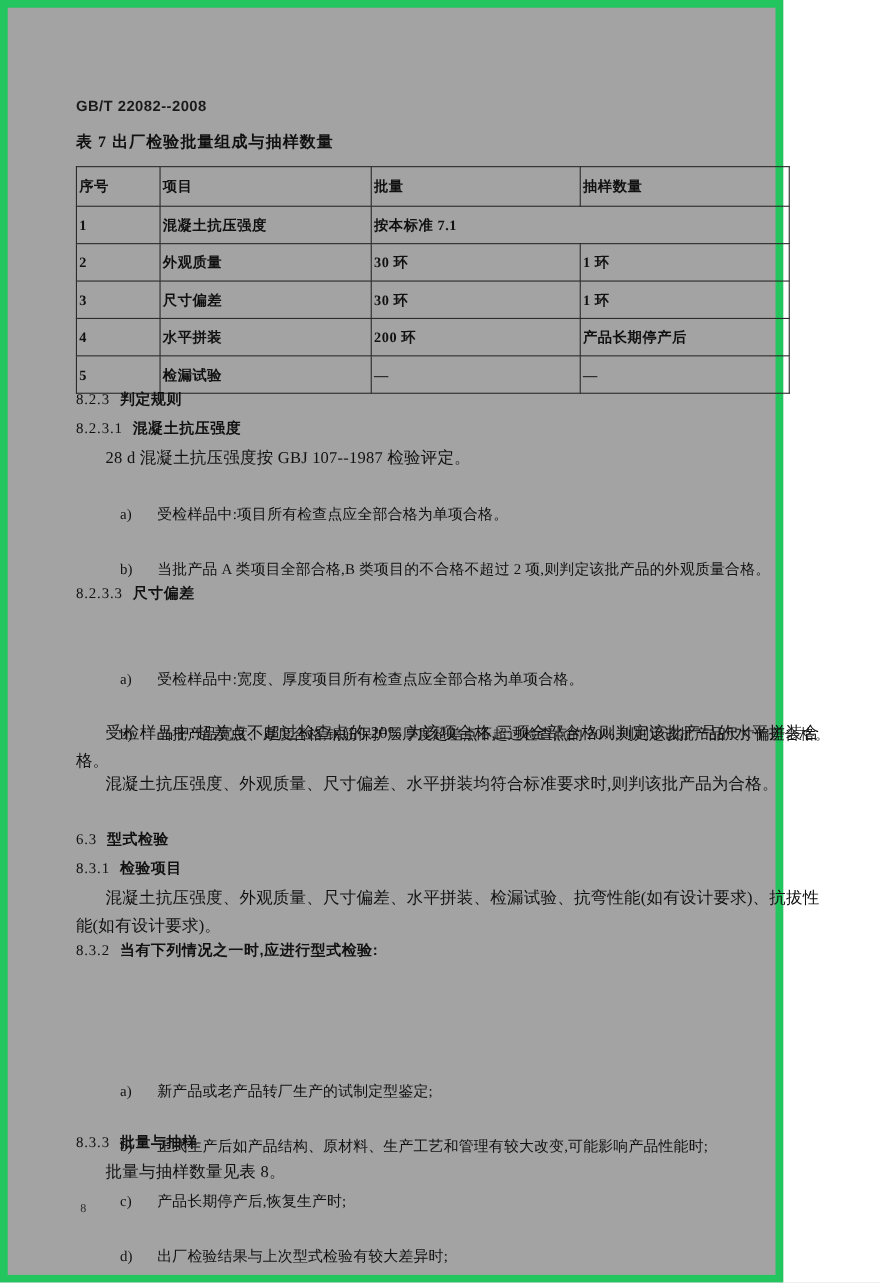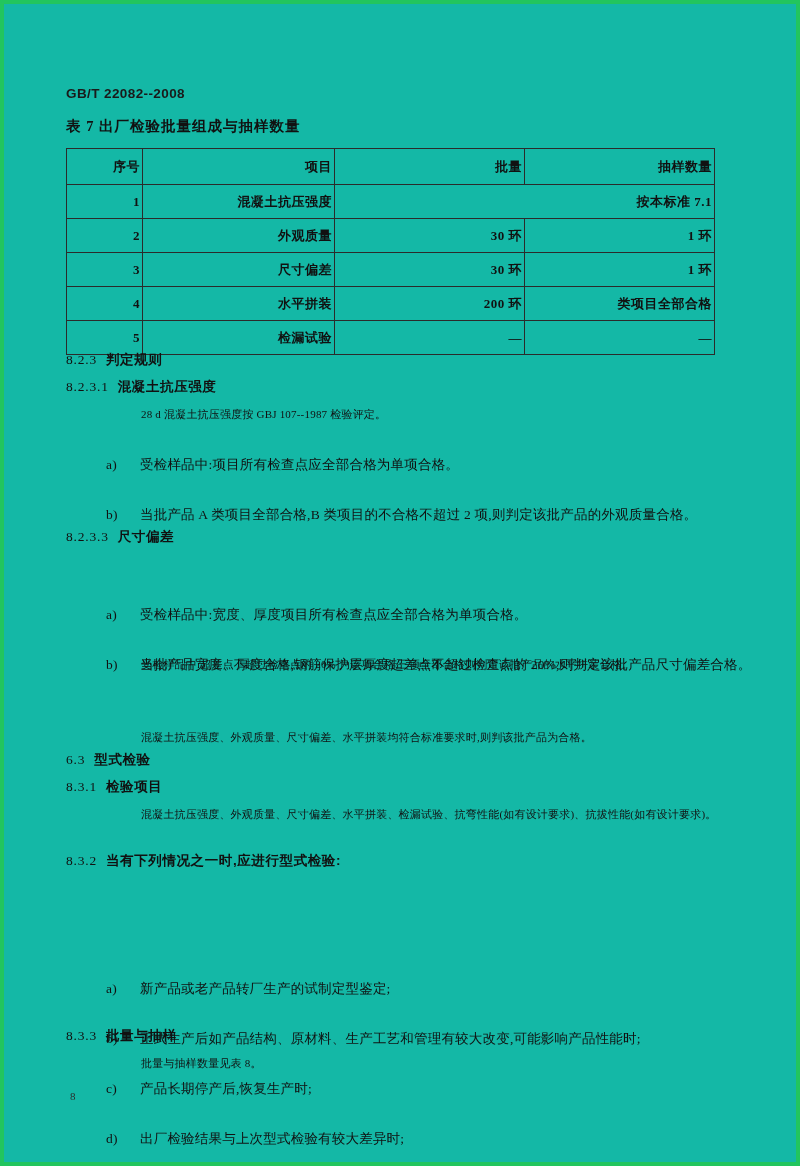--- a/index.html
+++ b/index.html
@@ -12,25 +12,25 @@
     height: 1166px;
     font-family: "Liberation Serif", "DejaVu Serif", serif;
     color: #111111;
     position: relative;
     overflow: hidden;
   }
   .page {
     position: absolute;
     left: 0;
     top: 0;
-    width: 800px;
+    width: 712px;
     height: 1166px;
     box-sizing: border-box;
-    border: 4px solid #22c55e;
-    background: #14b8a6;
+    border: 7px solid #22c55e;
+    background: #a3a3a3;
   }
   .content {
     position: absolute;
     left: 62px;
     top: 0;
     width: 676px;
   }
 
   
   .std-header {
@@ -58,21 +58,21 @@
   table.data {
     position: absolute;
     left: 0;
     top: 144px;
     width: 648px;
     border-collapse: collapse;
     table-layout: fixed;
   }
   table.data td, table.data th {
     border: 1px solid #2b2b2b;
-    text-align: right;
+    text-align: left;
     vertical-align: middle;
     font-size: 13px;
     font-weight: bold;
     height: 33px;
     padding: 0 2px;
     letter-spacing: 0.5px;
   }
   table.data th {
     height: 35px;
   }
@@ -90,25 +90,24 @@
     letter-spacing: 0.6px;
     font-family: "Liberation Sans", sans-serif;
   }
   .h-clause .numpart {
     font-family: "Liberation Serif", serif;
     font-weight: normal;
     letter-spacing: 0.8px;
     margin-right: 9px;
   }
   .para {
-    font-size: 11px;
+    font-size: 15px;
     line-height: 25px;
     text-align: justify;
     letter-spacing: 0.2px;
-    margin-left: 48px;
   }
   .para.indent { text-indent: 27px; }
   .li {
     font-size: 13.5px;
     line-height: 25px;
     text-align: justify;
     letter-spacing: 0.2px;
     padding-left: 74px;
     position: relative;
   }
@@ -170,21 +169,21 @@
         <tr>
           <td class="num-cell">3</td>
           <td>尺寸偏差</td>
           <td>30 环</td>
           <td>1 环</td>
         </tr>
         <tr>
           <td class="num-cell">4</td>
           <td>水平拼装</td>
           <td>200 环</td>
-          <td>类项目全部合格</td>
+          <td>产品长期停产后</td>
         </tr>
         <tr>
           <td class="num-cell">5</td>
           <td>检漏试验</td>
           <td>—</td>
           <td>—</td>
         </tr>
       </tbody>
     </table>
 
@@ -213,21 +212,21 @@
       <span class="marker">a)</span>
       <span>受检样品中:宽度、厚度项目所有检查点应全部合格为单项合格。</span>
     </div>
     <div class="blk li" style="top:573px">
       <span class="marker">b)</span>
       <span>当批产品宽度、厚度合格,钢筋保护层厚度超差点不超过检查点的 20%,则判定该批产品尺寸偏差合格。</span>
     </div>
 
     <div class="blk para indent" style="top:648px">受检样品中:超差点不超过检查点的 20% 为该项合格,三项全部合格则判定该批产品的水平拼装合格。</div>
 
-    <div class="blk para indent" style="top:721px">混凝土抗压强度、外观质量、尺寸偏差、水平拼装均符合标准要求时,则判该批产品为合格。</div>
+    <div class="blk para indent" style="top:694px">混凝土抗压强度、外观质量、尺寸偏差、水平拼装均符合标准要求时,则判该批产品为合格。</div>
 
     <div class="blk h-clause" style="top:747px">
       <span class="numpart">6.3</span><span>型式检验</span>
     </div>
 
     <div class="blk h-clause" style="top:774px">
       <span class="numpart">8.3.1</span><span>检验项目</span>
     </div>
     <div class="blk para indent" style="top:798px">混凝土抗压强度、外观质量、尺寸偏差、水平拼装、检漏试验、抗弯性能(如有设计要求)、抗拔性能(如有设计要求)。</div>
 

